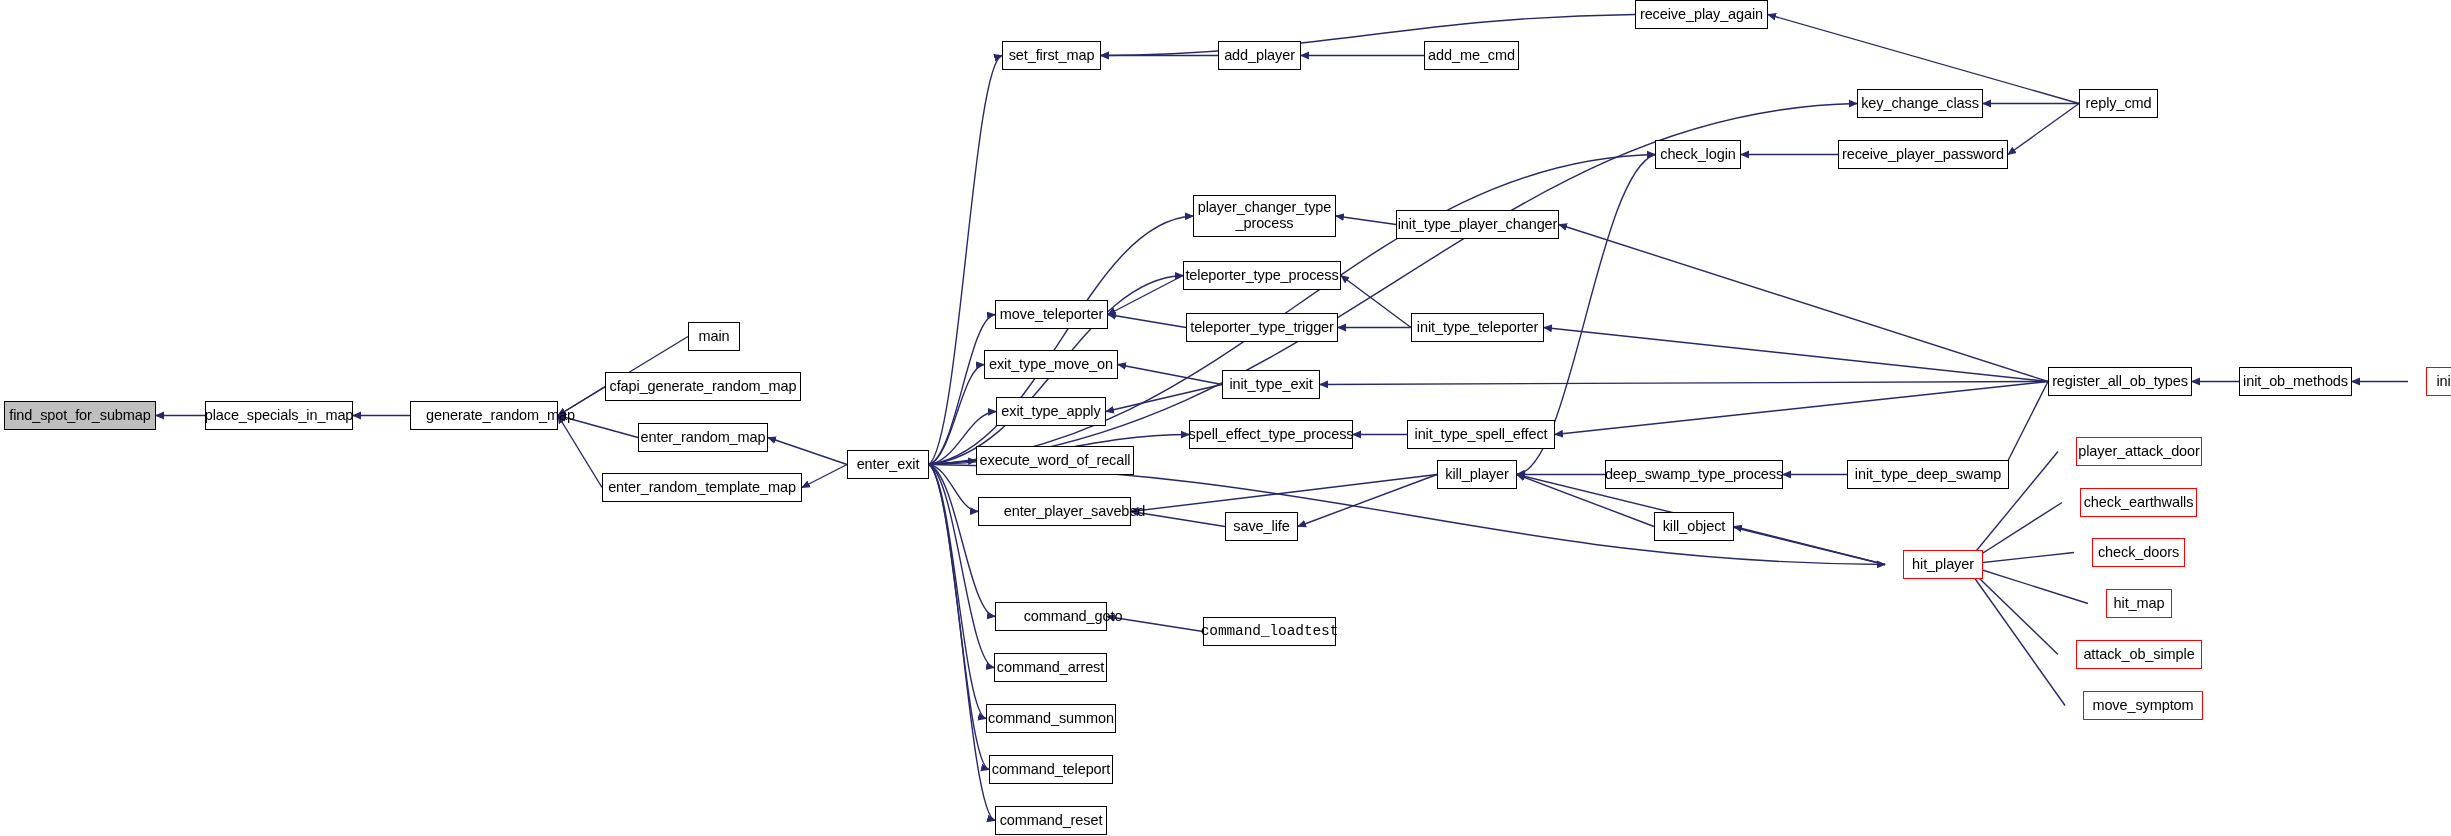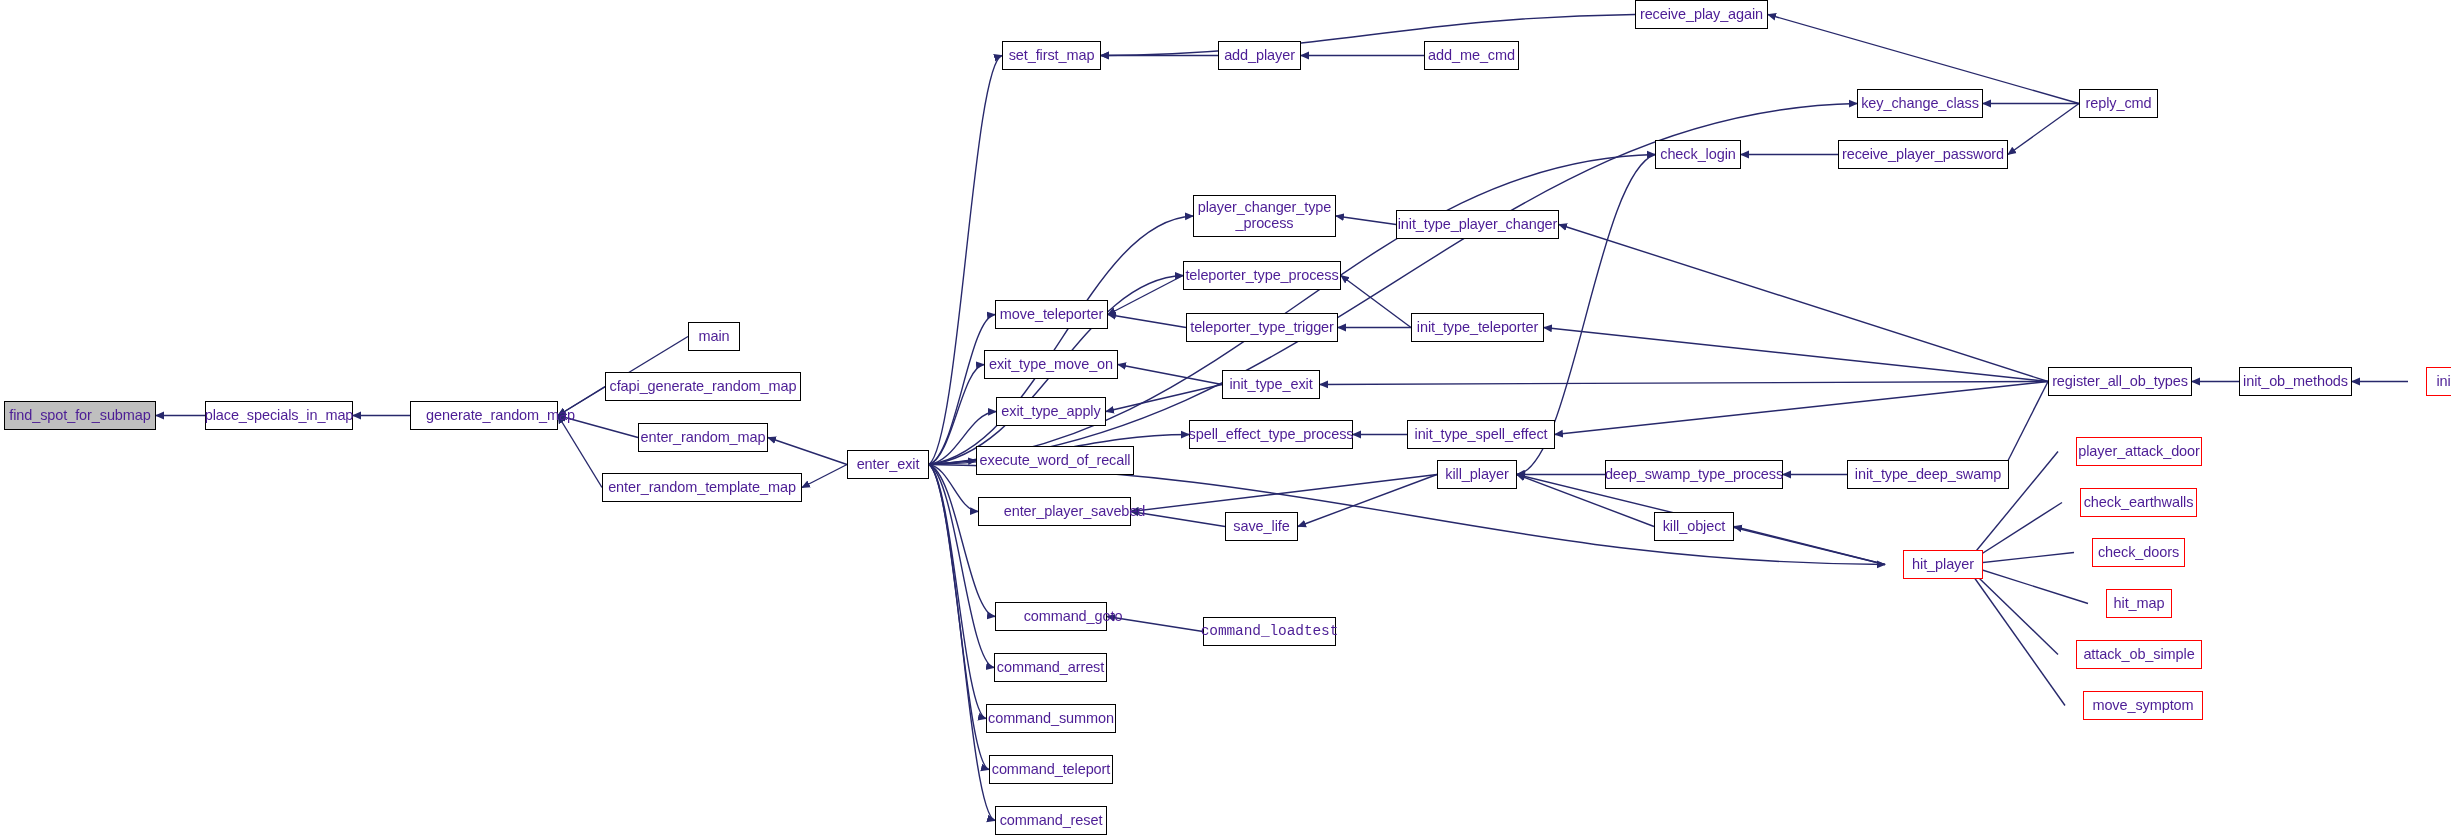--- a/index.html
+++ b/index.html
@@ -25,21 +25,21 @@
   }
   .node {
     position: absolute;
     box-sizing: border-box;
     display: flex;
     align-items: center;
     justify-content: center;
     text-align: center;
     background: #ffffff;
     border: 1px solid #000000;
-    color: #4c1d95;
+    color: #000000;
     font-size: 14.5px;
     line-height: 1.08;
     white-space: pre;
     letter-spacing: -0.1px;
     z-index: 5;
   }
   .node.gray {
     background: #bfbfbf;
     border-color: #000000;
   }

